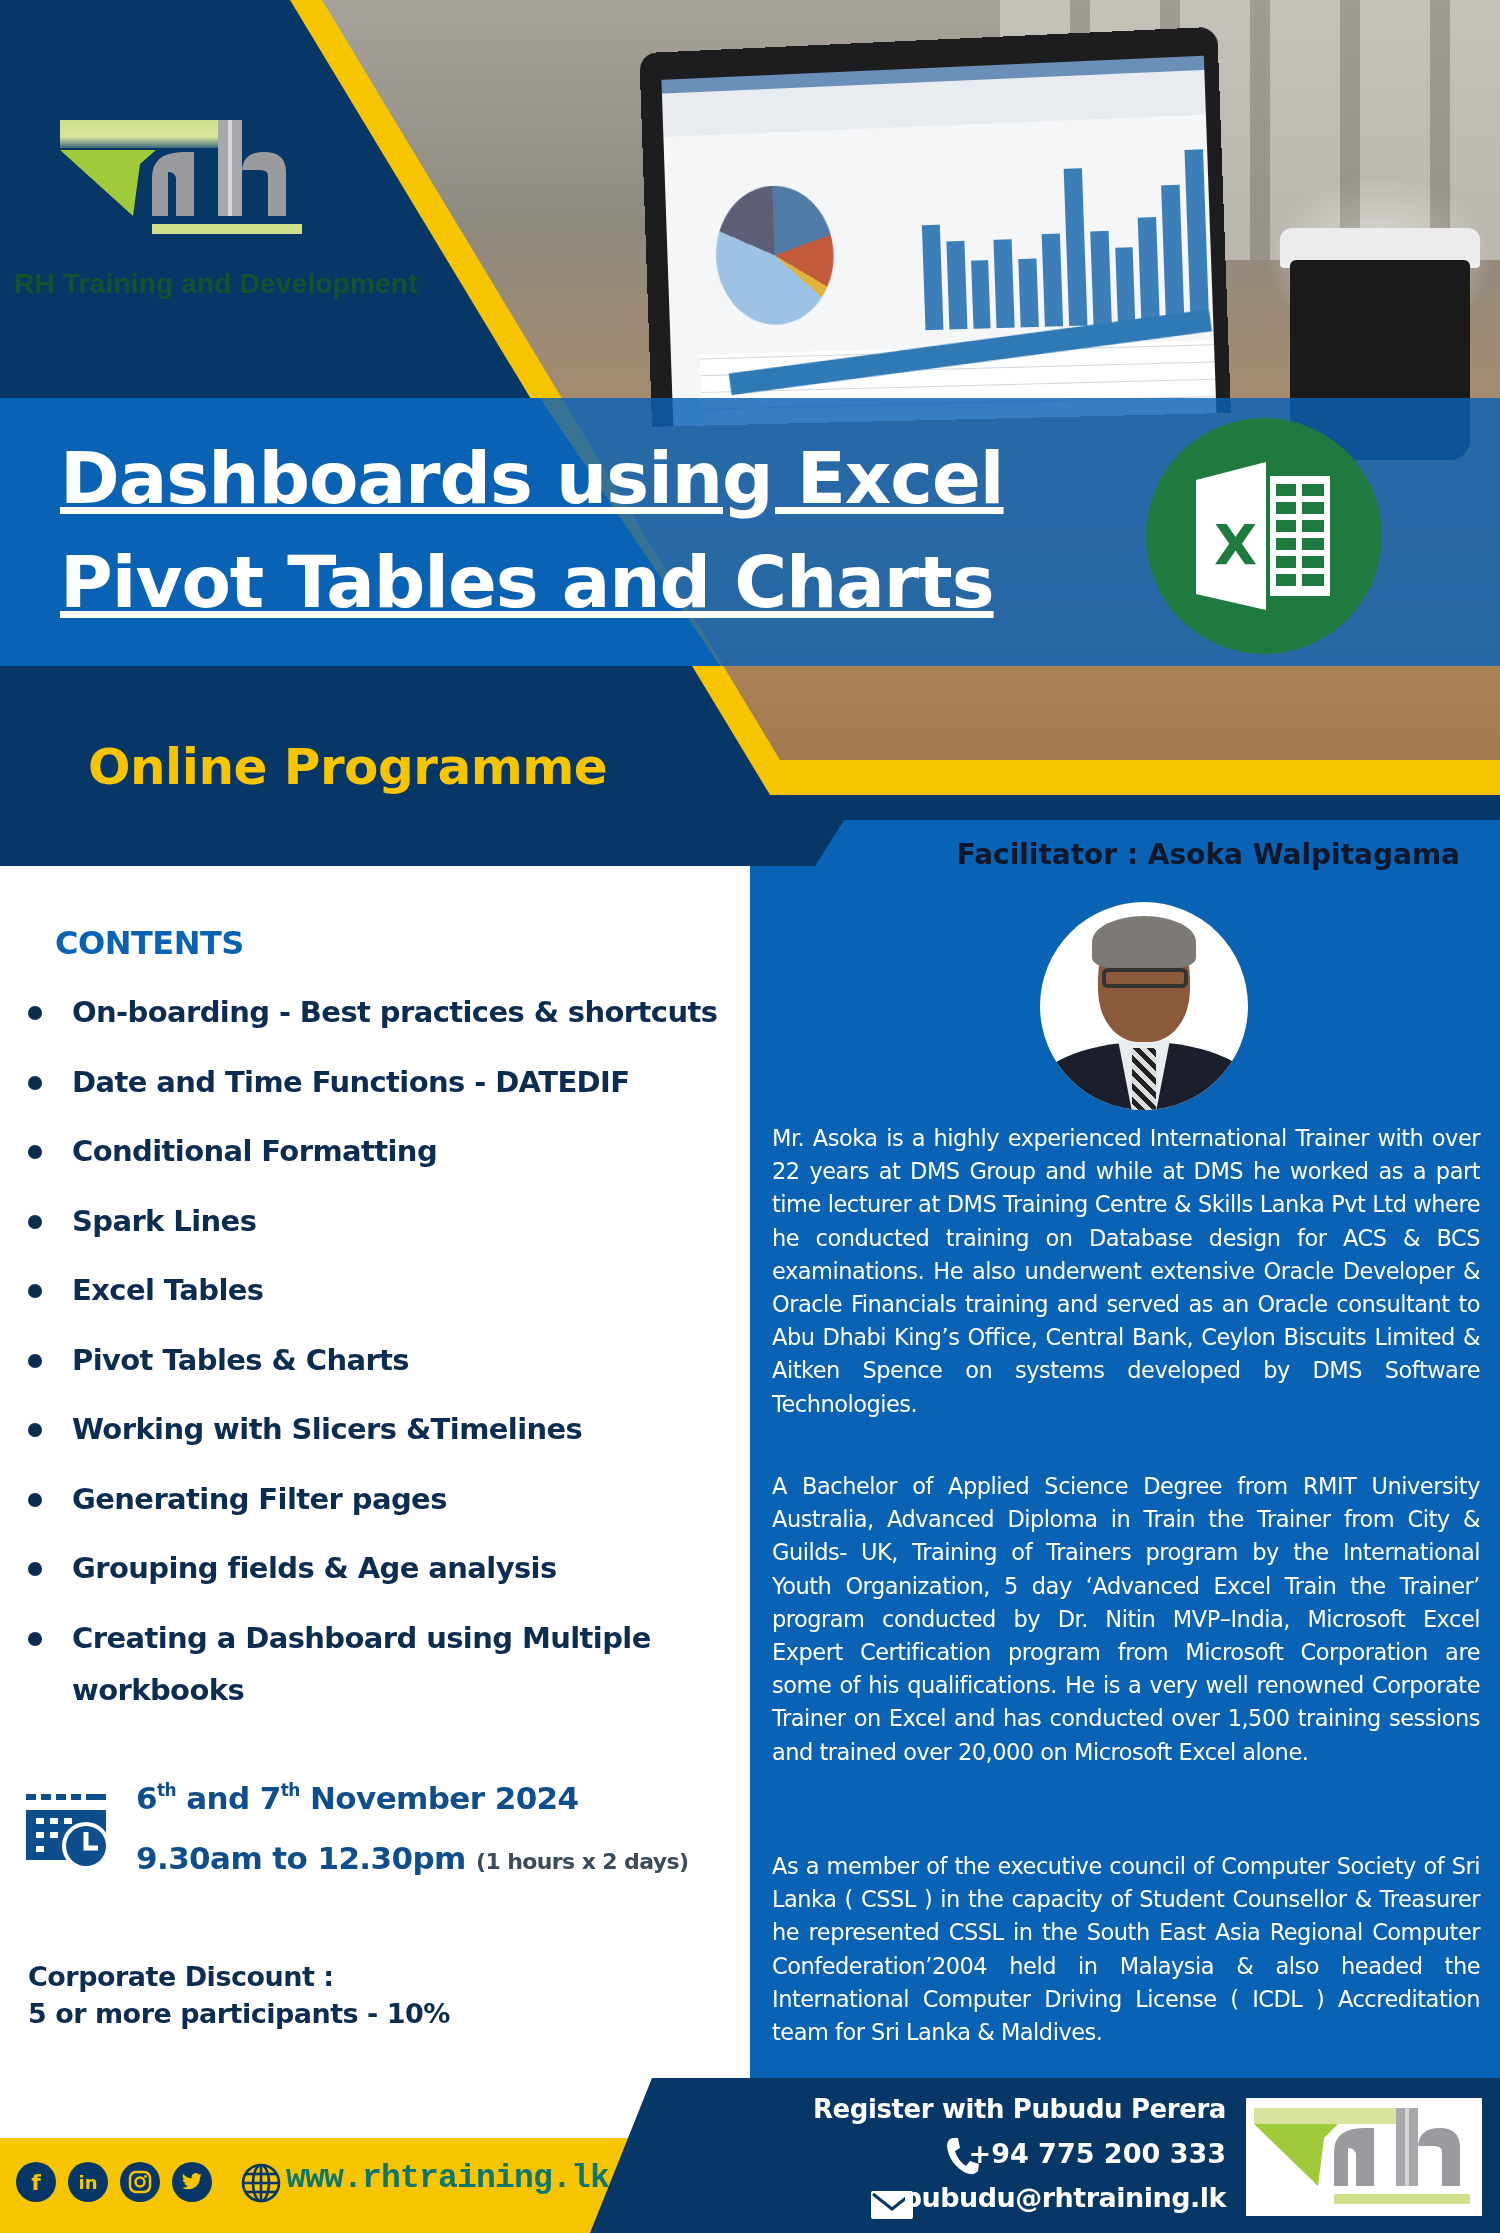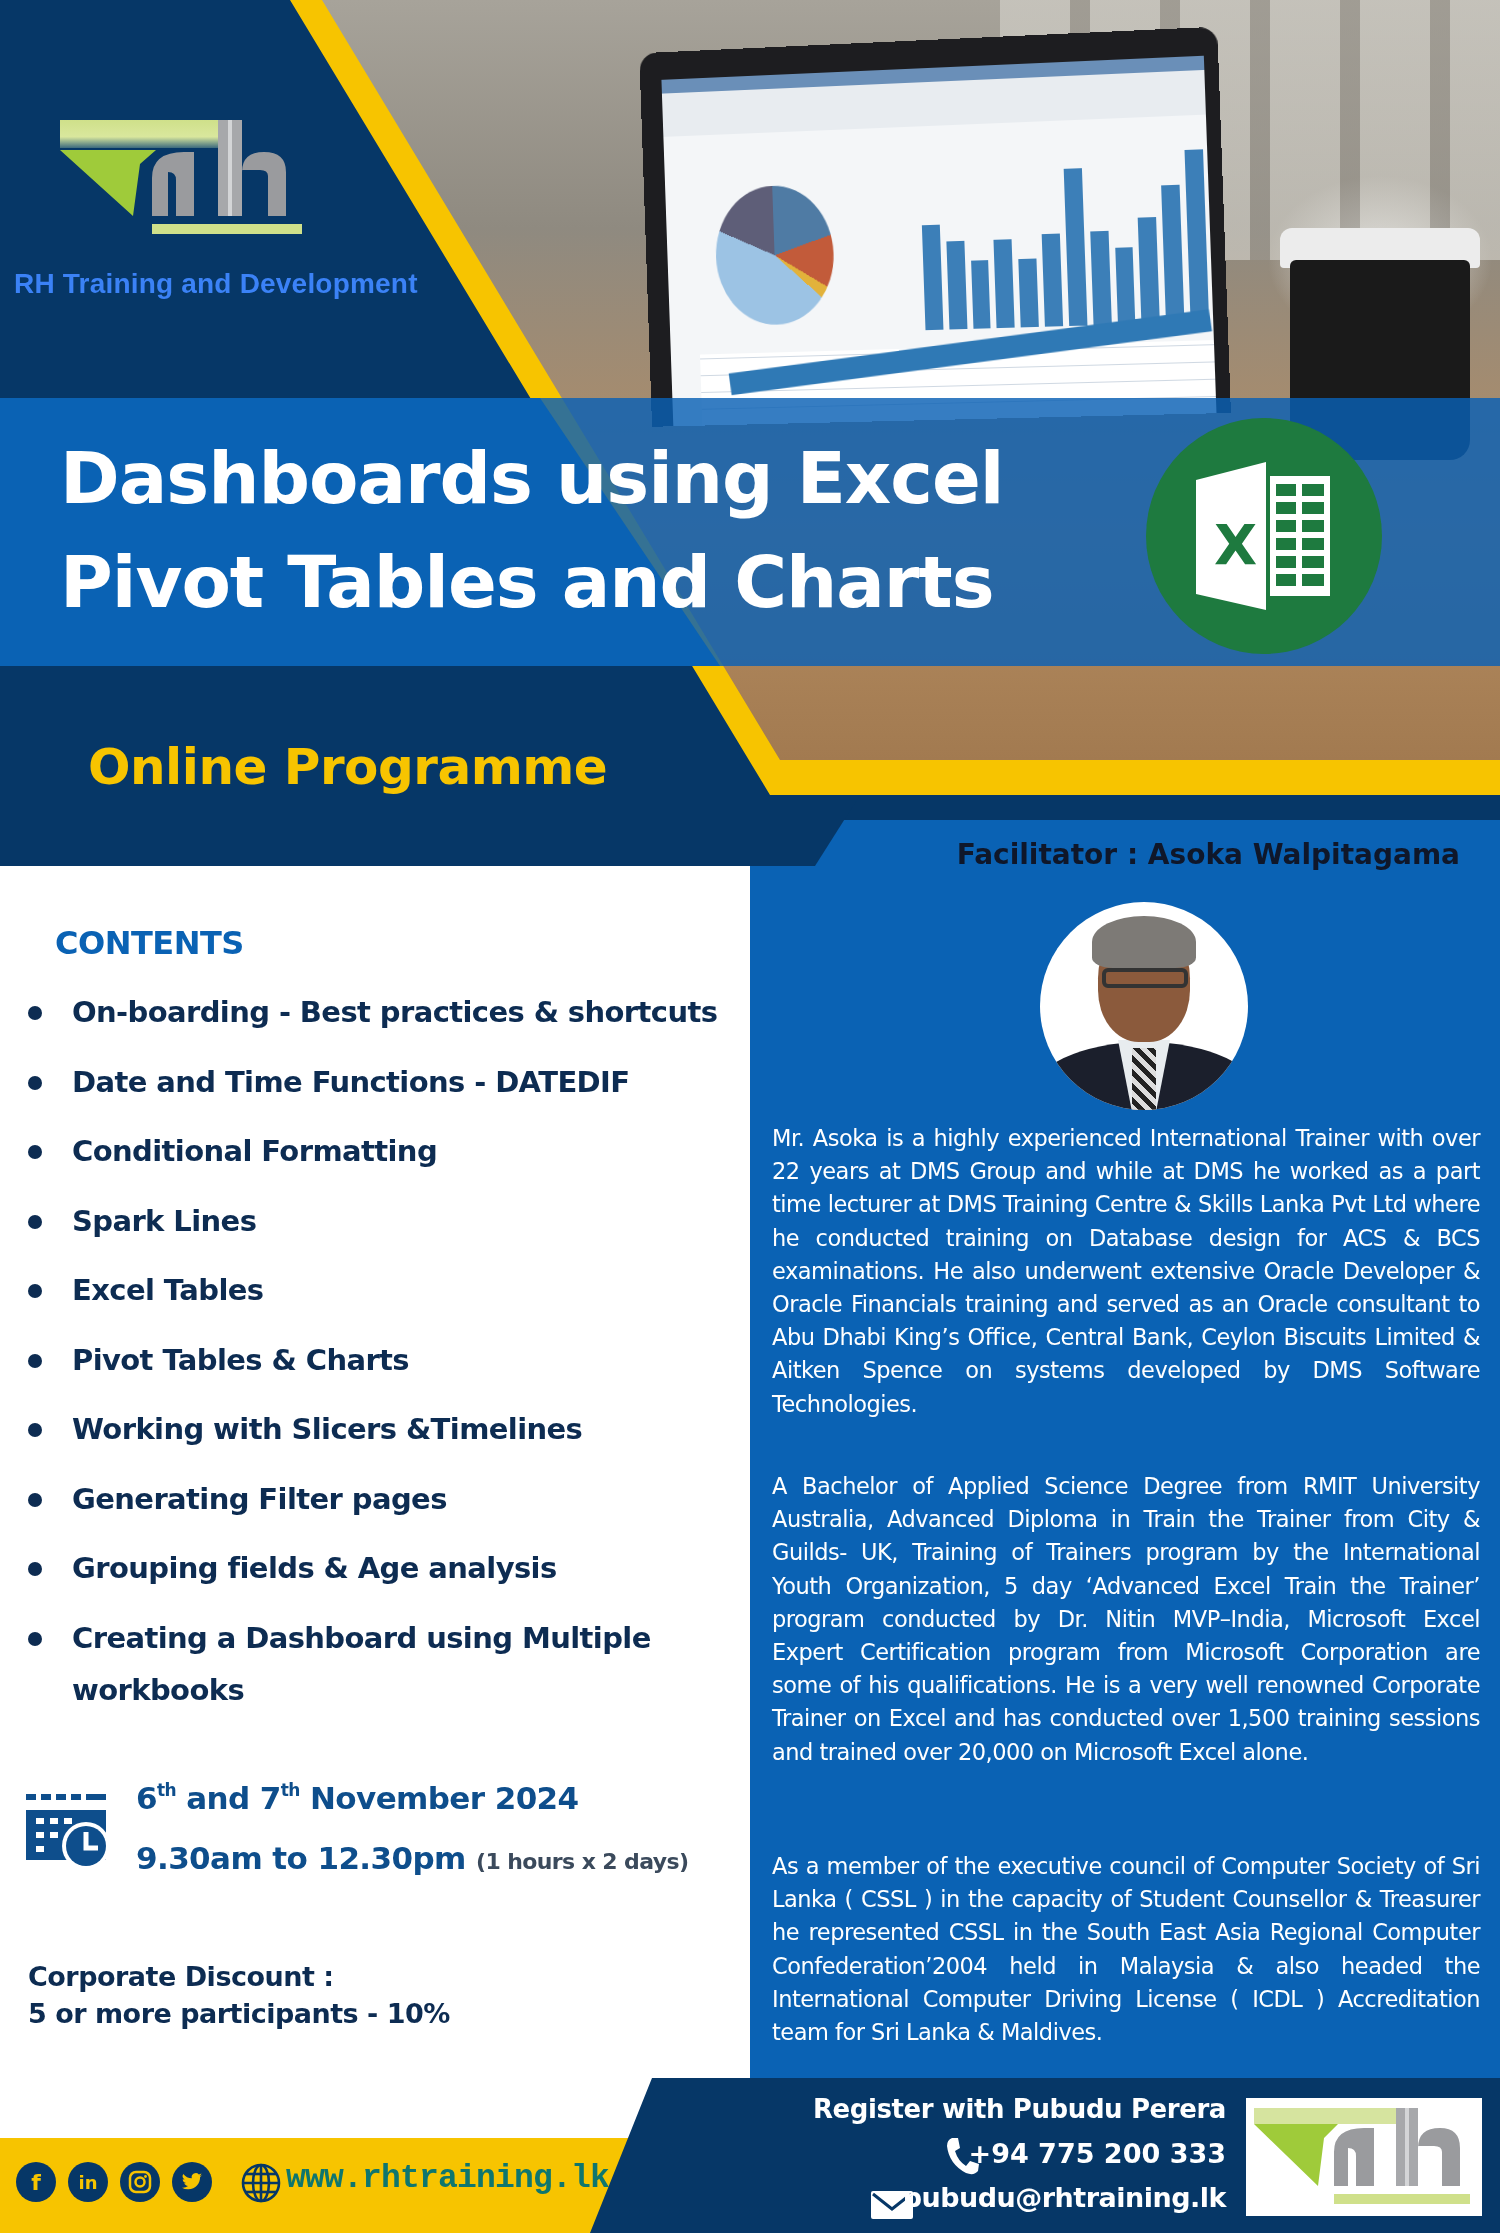--- a/index.html
+++ b/index.html
@@ -39,27 +39,27 @@
   .cup-lid { left:1280px; top:228px; width:200px; height:40px; background:#ececec; border-radius:12px 12px 4px 4px; }
 
   .yellow-stripe {
     left:0; top:0; width:1500px; height:800px; background:#f7c400;
     clip-path: polygon(290px 0, 322px 0, 780px 760px, 1500px 760px, 1500px 795px, 770px 795px);
   }
 
   
   .logo { left:60px; top:120px; width:242px; height:118px; }
 
-  .brand-name { left:14px; top:268px; font-family:"Liberation Sans", sans-serif; font-weight:bold; font-size:28px; color:#3b82f6; letter-spacing:0.2px; }
+  .brand-name { left:14px; top:268px; font-family:"Liberation Sans", sans-serif; font-weight:bold; font-size:28px; color:#14532d; letter-spacing:0.2px; }
 
   
   .title-band { left:0; top:398px; width:1500px; height:268px; background: rgba(10,96,180,0.82); }
   .title-band-left { left:0; top:398px; width:820px; height:268px; background:#0a62b4;
     clip-path: polygon(0 0, 540px 0, 720px 268px, 0 268px); }
-  .title { left:60px; top:426px; width:1000px; font-family:"DejaVu Sans", sans-serif; font-weight:bold; font-size:72px; line-height:104px; color:#ffffff; letter-spacing:-1px; }
+  .title { left:60px; top:426px; width:1000px; font-family:"DejaVu Sans", sans-serif; font-weight:bold; font-size:72px; line-height:104px; color:#ffffff; letter-spacing:-1px;text-decoration:underline; }
 
   .excel-icon { left:1146px; top:418px; width:236px; height:236px; border-radius:50%; background:#1e7a3f; }
 
   .online { left:88px; top:738px; font-family:"DejaVu Sans", sans-serif; font-weight:bold; font-size:50px; color:#f7c400; letter-spacing:-0.5px; }
 
   
   .right-col { left:750px; top:820px; width:750px; height:1262px; background:#0a62b4; }
   .dark-wedge { left:0; top:795px; width:860px; height:71px; background:#063767;
     clip-path: polygon(0 0, 860px 0, 815px 71px, 0 71px); }
   .white-left { left:0; top:866px; width:750px; height:1216px; background:#ffffff; }

